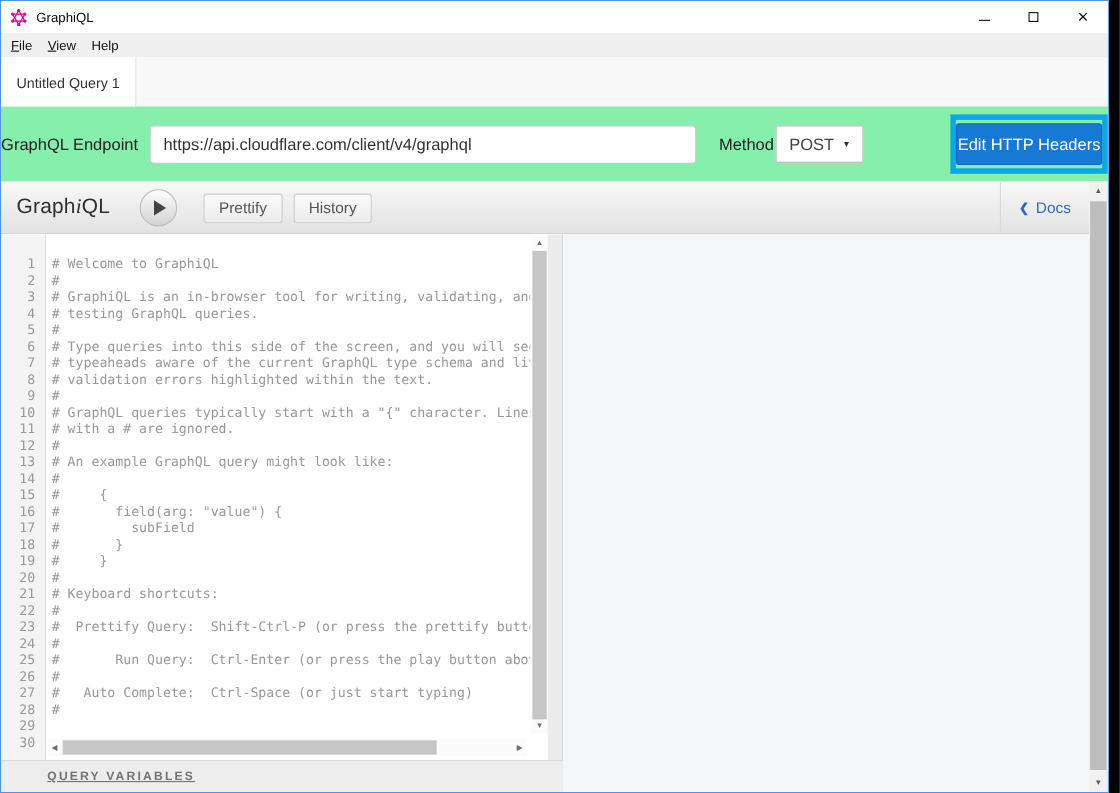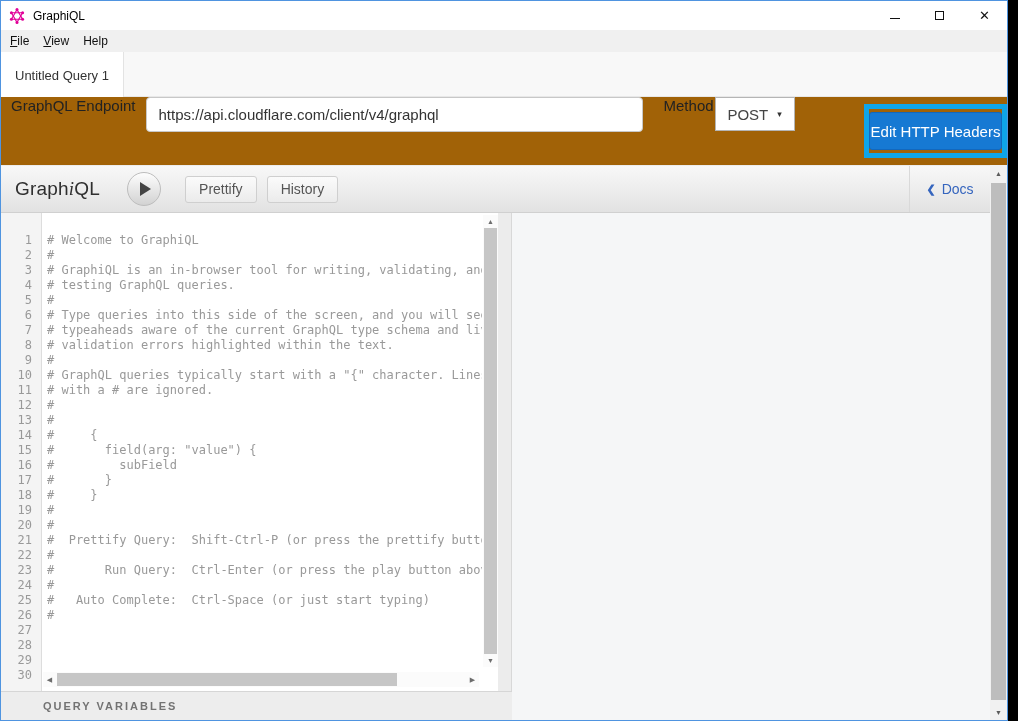--- a/index.html
+++ b/index.html
@@ -29,21 +29,21 @@
 
   
   .tabstrip { height:45px; background:#f8f8f8; border-bottom:1px solid #e8e8e8; flex:none; position:relative; }
   .tab-active {
     position:absolute; left:0; top:0; width:123px; height:46px; background:#fff;
     border-right:1px solid #e3e3e3; display:flex; align-items:center; padding-left:14px;
     font-size:13px; color:#333;
   }
 
   
-  .endpoint-row { height:68px; background:#a16207; flex:none; display:flex; padding-left:10px; position:relative; }
+  .endpoint-row { height:68px; background:#86efac; flex:none; display:flex; align-items:center; position:relative; }
   .endpoint-label { font-size:15px; color:#222; margin-right:10px; white-space:nowrap; }
   .endpoint-input {
     width:497px; height:35px; border:1px solid #c8c8c8; border-radius:4px;
     padding:0 12px; font-size:15px; color:#333; font-family:"Liberation Sans", sans-serif; background:#fff; outline:none;
   }
   .method-label { font-size:15px; color:#222; margin-left:21px; margin-right:1px; }
   .method-select {
     width:80px; height:34px; border:1px solid #b5b5b5; border-radius:0; background:#fff;
     display:flex; align-items:center; justify-content:center; gap:9px; font-size:15px; color:#444; cursor:default;
   }
@@ -124,21 +124,21 @@
   .ed-hscroll { position:absolute; left:42px; right:33px; bottom:4px; height:15px; background:#fbfbfb; }
   .ed-hscroll .sb-arrow { position:absolute; top:0; bottom:0; width:13px; display:flex; align-items:center; justify-content:center; font-size:7px; color:#6d6d6d; }
   .ed-hscroll .sb-arrow.right { right:0; }
   .ed-hscroll .sb-thumb { position:absolute; top:1px; bottom:1px; left:14px; width:78%; background:#c6c6c6; }
 
   .variables-bar {
     position:absolute; left:0; right:0; bottom:0; height:29px;
     background:#ededed; border-top:1px solid #d6d6d6;
     display:flex; align-items:center; padding-left:42px;
   }
-  .variables-title { font-size:11px; font-weight:bold; letter-spacing:2px; color:#737373; }
+  .variables-title { font-size:11px; font-weight:bold; letter-spacing:2px; color:#737373;text-decoration:underline; }
 
   .result-pane { flex:1; background:#f5f6f7; }
 </style>
 </head>
 <body>
 
 <div class="window">
 
   <div class="titlebar">
     <svg class="logo" viewBox="0 0 16 16">
@@ -253,27 +253,29 @@
                 <div class="cl"># GraphiQL is an in-browser tool for writing, validating, and</div>
                 <div class="cl"># testing GraphQL queries.</div>
                 <div class="cl">#</div>
                 <div class="cl"># Type queries into this side of the screen, and you will see intelligent</div>
                 <div class="cl"># typeaheads aware of the current GraphQL type schema and live syntax and</div>
                 <div class="cl"># validation errors highlighted within the text.</div>
                 <div class="cl">#</div>
                 <div class="cl"># GraphQL queries typically start with a "{" character. Lines that starts</div>
                 <div class="cl"># with a # are ignored.</div>
                 <div class="cl">#</div>
+                <div class="cl"># An example GraphQL query might look like:</div>
                 <div class="cl">#</div>
                 <div class="cl">#     {</div>
                 <div class="cl">#       field(arg: "value") {</div>
                 <div class="cl">#         subField</div>
                 <div class="cl">#       }</div>
                 <div class="cl">#     }</div>
                 <div class="cl">#</div>
+                <div class="cl"># Keyboard shortcuts:</div>
                 <div class="cl">#</div>
                 <div class="cl">#  Prettify Query:  Shift-Ctrl-P (or press the prettify button above)</div>
                 <div class="cl">#</div>
                 <div class="cl">#       Run Query:  Ctrl-Enter (or press the play button above)</div>
                 <div class="cl">#</div>
                 <div class="cl">#   Auto Complete:  Ctrl-Space (or just start typing)</div>
                 <div class="cl">#</div>
                 <div class="cl"></div>
                 <div class="cl"></div>
               </div>

